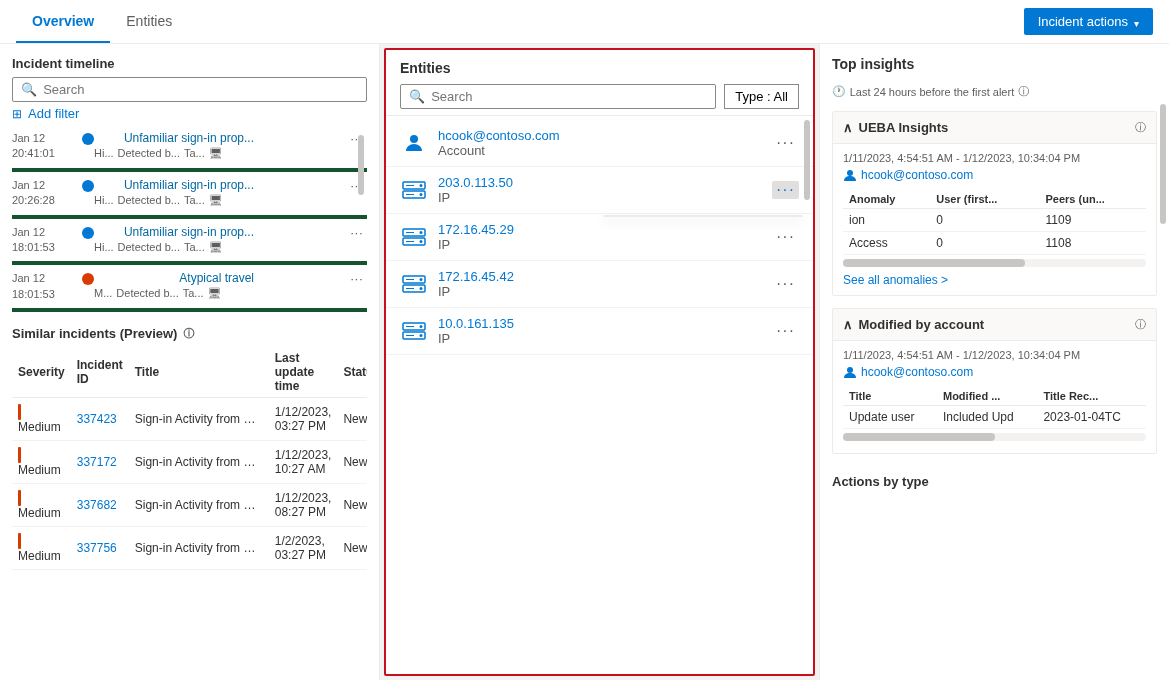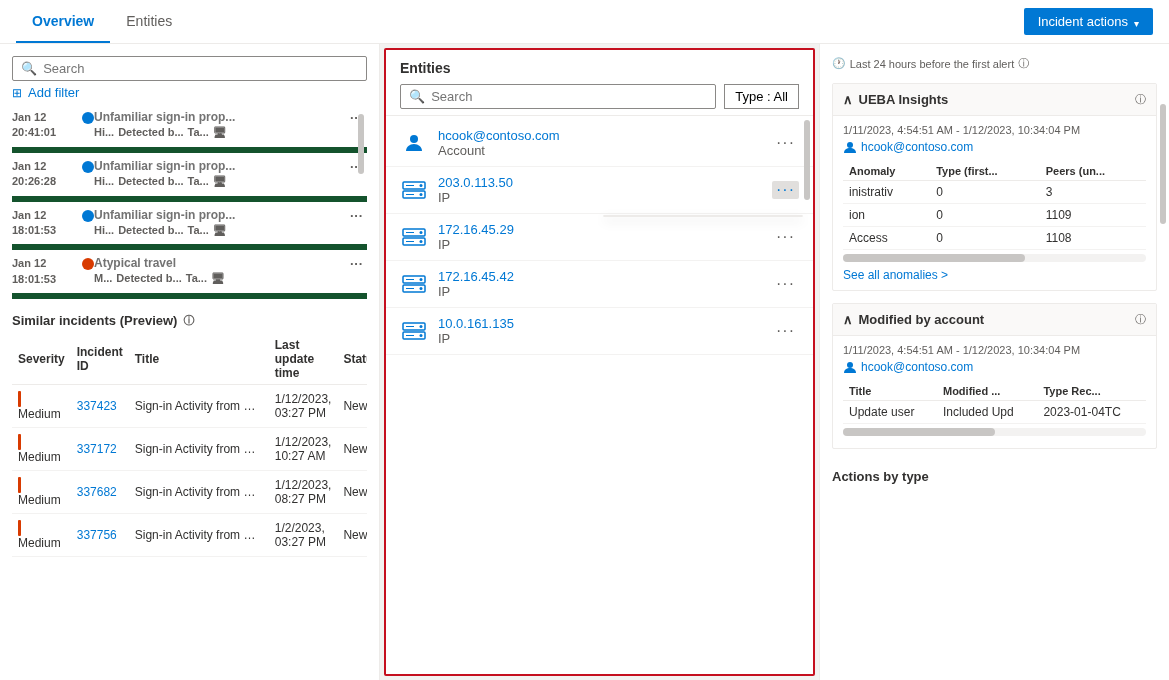--- a/index.html
+++ b/index.html
@@ -53,31 +53,31 @@
     }
     .search-box input { border: none; outline: none; flex: 1; font-size: 13px; }
     .search-icon-sm { color: #605e5c; font-size: 13px; }
     .add-filter-btn {
       display: flex; align-items: center; gap: 6px; background: none;
       border: none; cursor: pointer; color: #0078d4; font-size: 13px; padding: 4px 0;
     }
     .timeline-items { display: flex; flex-direction: column; gap: 0; }
     .timeline-item {
       display: flex; align-items: flex-start; 
-      padding: 6px 0; border-bottom: 6px solid #14532d; position: relative; font-weight: bold;
+      padding: 6px 0; border-bottom: 4px solid #14532d; position: relative;
     }
     .timeline-date { font-size: 11px; color: #605e5c; min-width: 70px; line-height: 1.4; }
     .timeline-dot {
       width: 12px; height: 12px; border-radius: 50%; margin-top: 2px;
       flex-shrink: 0;
     }
     .dot-blue { background: #0078d4; }
     .dot-orange { background: #d83b01; }
     .timeline-content { flex: 1; min-width: 0; }
-    .timeline-title { font-size: 12px; color: #737373; white-space: nowrap; overflow: hidden; text-overflow: ellipsis; max-width: 160px; }
+    .timeline-title { font-size: 12px; color: #0369a1; white-space: nowrap; overflow: hidden; text-overflow: ellipsis; max-width: 160px; text-align: right; }
     .timeline-tags { display: flex; gap: 4px; font-size: 11px; color: #605e5c; margin-top: 2px; }
     .timeline-ellipsis { color: #605e5c; cursor: pointer; padding: 0 4px; }
 
     
     .similar-incidents {
       margin-top: 4px;
     }
     .similar-title { font-weight: 600; font-size: 13px; display: flex; align-items: center; gap: 6px; }
     .info-icon { color: #605e5c; font-size: 11px; cursor: pointer; }
     .table-container { overflow-x: hidden; margin-top: 6px; }
@@ -202,20 +202,21 @@
   <button class="incident-actions-btn">
     <span>Incident actions</span>
     <span class="chevron">▾</span>
   </button>
 </div>
 
 <div class="main-content">
 
   <div class="left-panel">
     <div>
+      <div class="section-title">Incident timeline</div>
       <div class="search-box">
         <span class="search-icon-sm">🔍</span>
         <input type="text" placeholder="Search" style="">
       </div>
       <button class="add-filter-btn">
         <span style="font-size:12px;">⊞</span>
         <span>Add filter</span>
       </button>
       <div class="timeline-items left-scroll-area">
 
@@ -453,20 +454,23 @@
         <span class="entity-more">···</span>
       </div>
 
       <div style="position:absolute; right:2px; top:0; bottom:0; width:8px;">
         <div style="width:6px; height:80px; background:#c8c6c4; border-radius:3px; margin:0 auto; margin-top:4px;"></div>
       </div>
     </div>
   </div>
 
   <div class="right-panel">
+    <div class="top-insights-header">
+      <div class="right-panel-title">Top insights</div>
+    </div>
     <div class="last-24">
       <span>🕐</span>
       <span>Last 24 hours before the first alert</span>
       <span class="info-icon">ⓘ</span>
     </div>
 
     <div class="insights-section">
       <div class="insights-header">
         <div class="insights-header-left">
           <span>∧</span>
@@ -480,30 +484,25 @@
           <svg width="14" height="14" viewBox="0 0 14 14" fill="#0078d4">
             <circle cx="7" cy="5" r="3"></circle>
             <path d="M1 13c0-3.3 2.7-5 6-5s6 1.7 6 5"></path>
           </svg>
           <span>hcook@contoso.com</span>
         </div>
         <table class="insight-table">
           <thead>
             <tr>
               <th>Anomaly</th>
-              <th>Type (first...</th>
+              <th>User (first...</th>
               <th>Peers (un...</th>
             </tr>
           </thead>
           <tbody>
-            <tr>
-              <td>inistrativ</td>
-              <td>0</td>
-              <td>3</td>
-            </tr>
             <tr>
               <td>ion</td>
               <td>0</td>
               <td>1109</td>
             </tr>
             <tr>
               <td>Access</td>
               <td>0</td>
               <td>1108</td>
             </tr>
@@ -531,21 +530,21 @@
             <circle cx="7" cy="5" r="3"></circle>
             <path d="M1 13c0-3.3 2.7-5 6-5s6 1.7 6 5"></path>
           </svg>
           <span>hcook@contoso.com</span>
         </div>
         <table class="actions-table">
           <thead>
             <tr>
               <th>Title</th>
               <th>Modified ...</th>
-              <th>Type Rec...</th>
+              <th>Title Rec...</th>
             </tr>
           </thead>
           <tbody>
             <tr>
               <td>Update user</td>
               <td>Included Upd</td>
               <td>2023-01-04TC</td>
             </tr>
           </tbody>
         </table>

